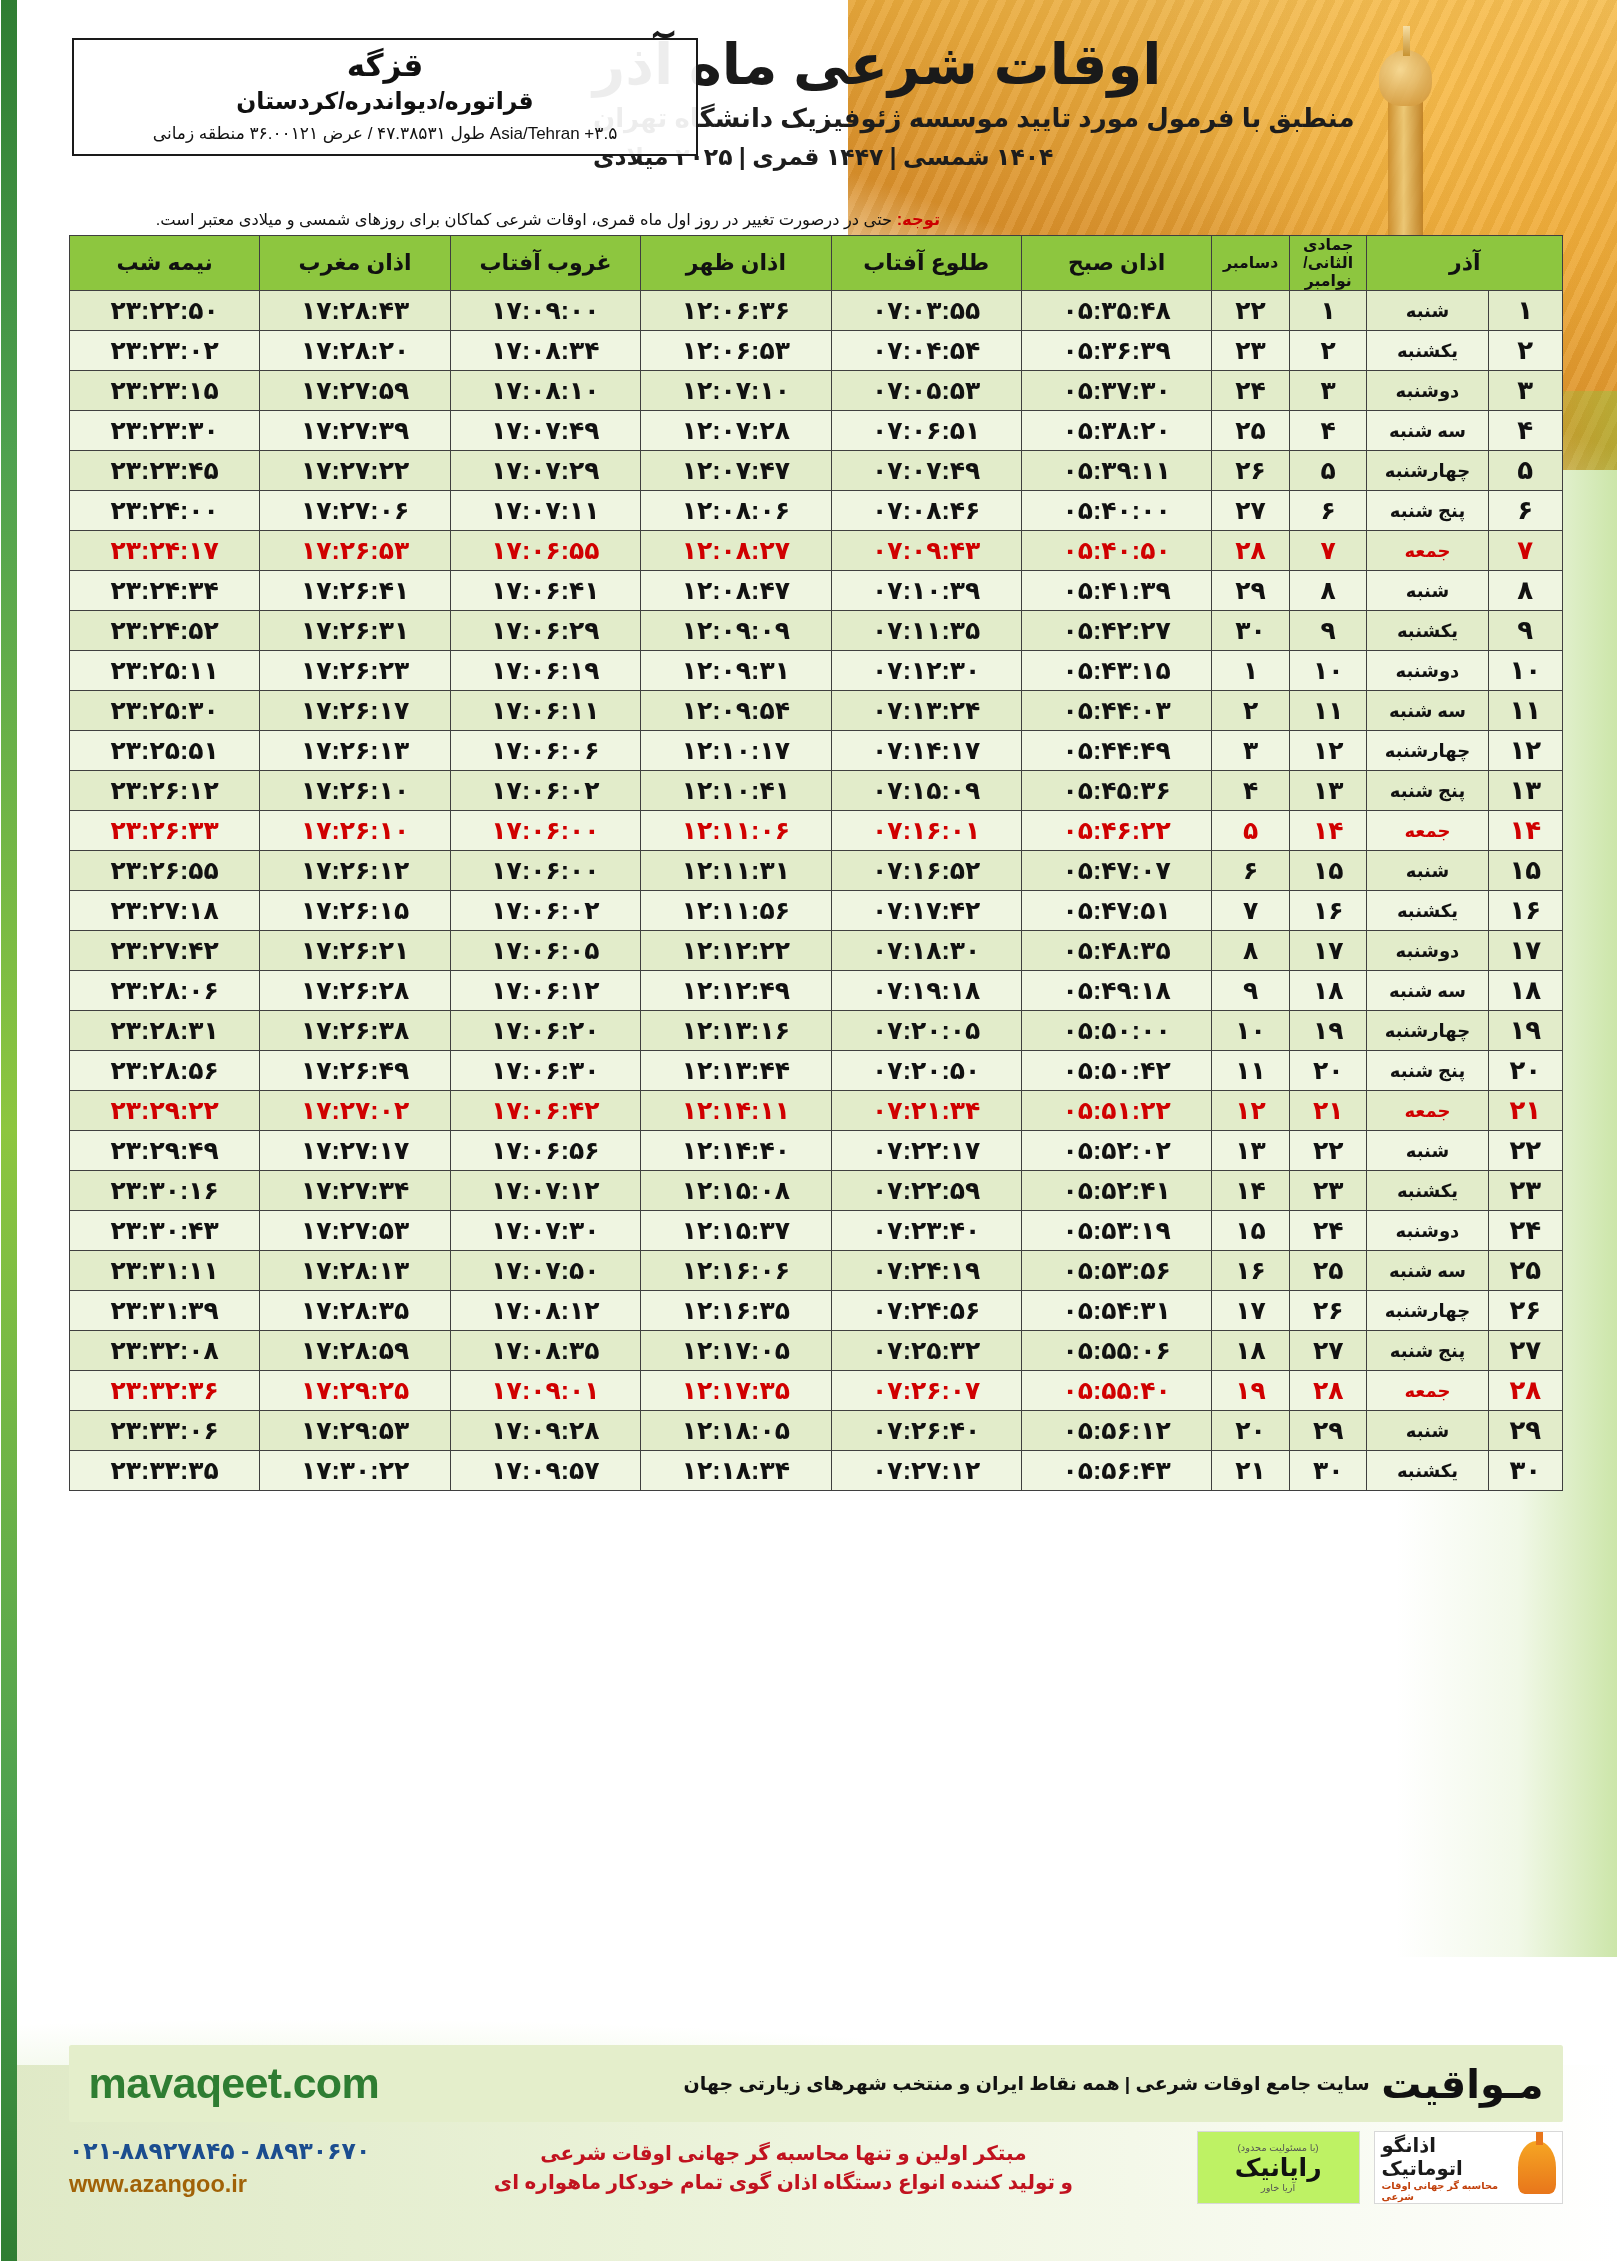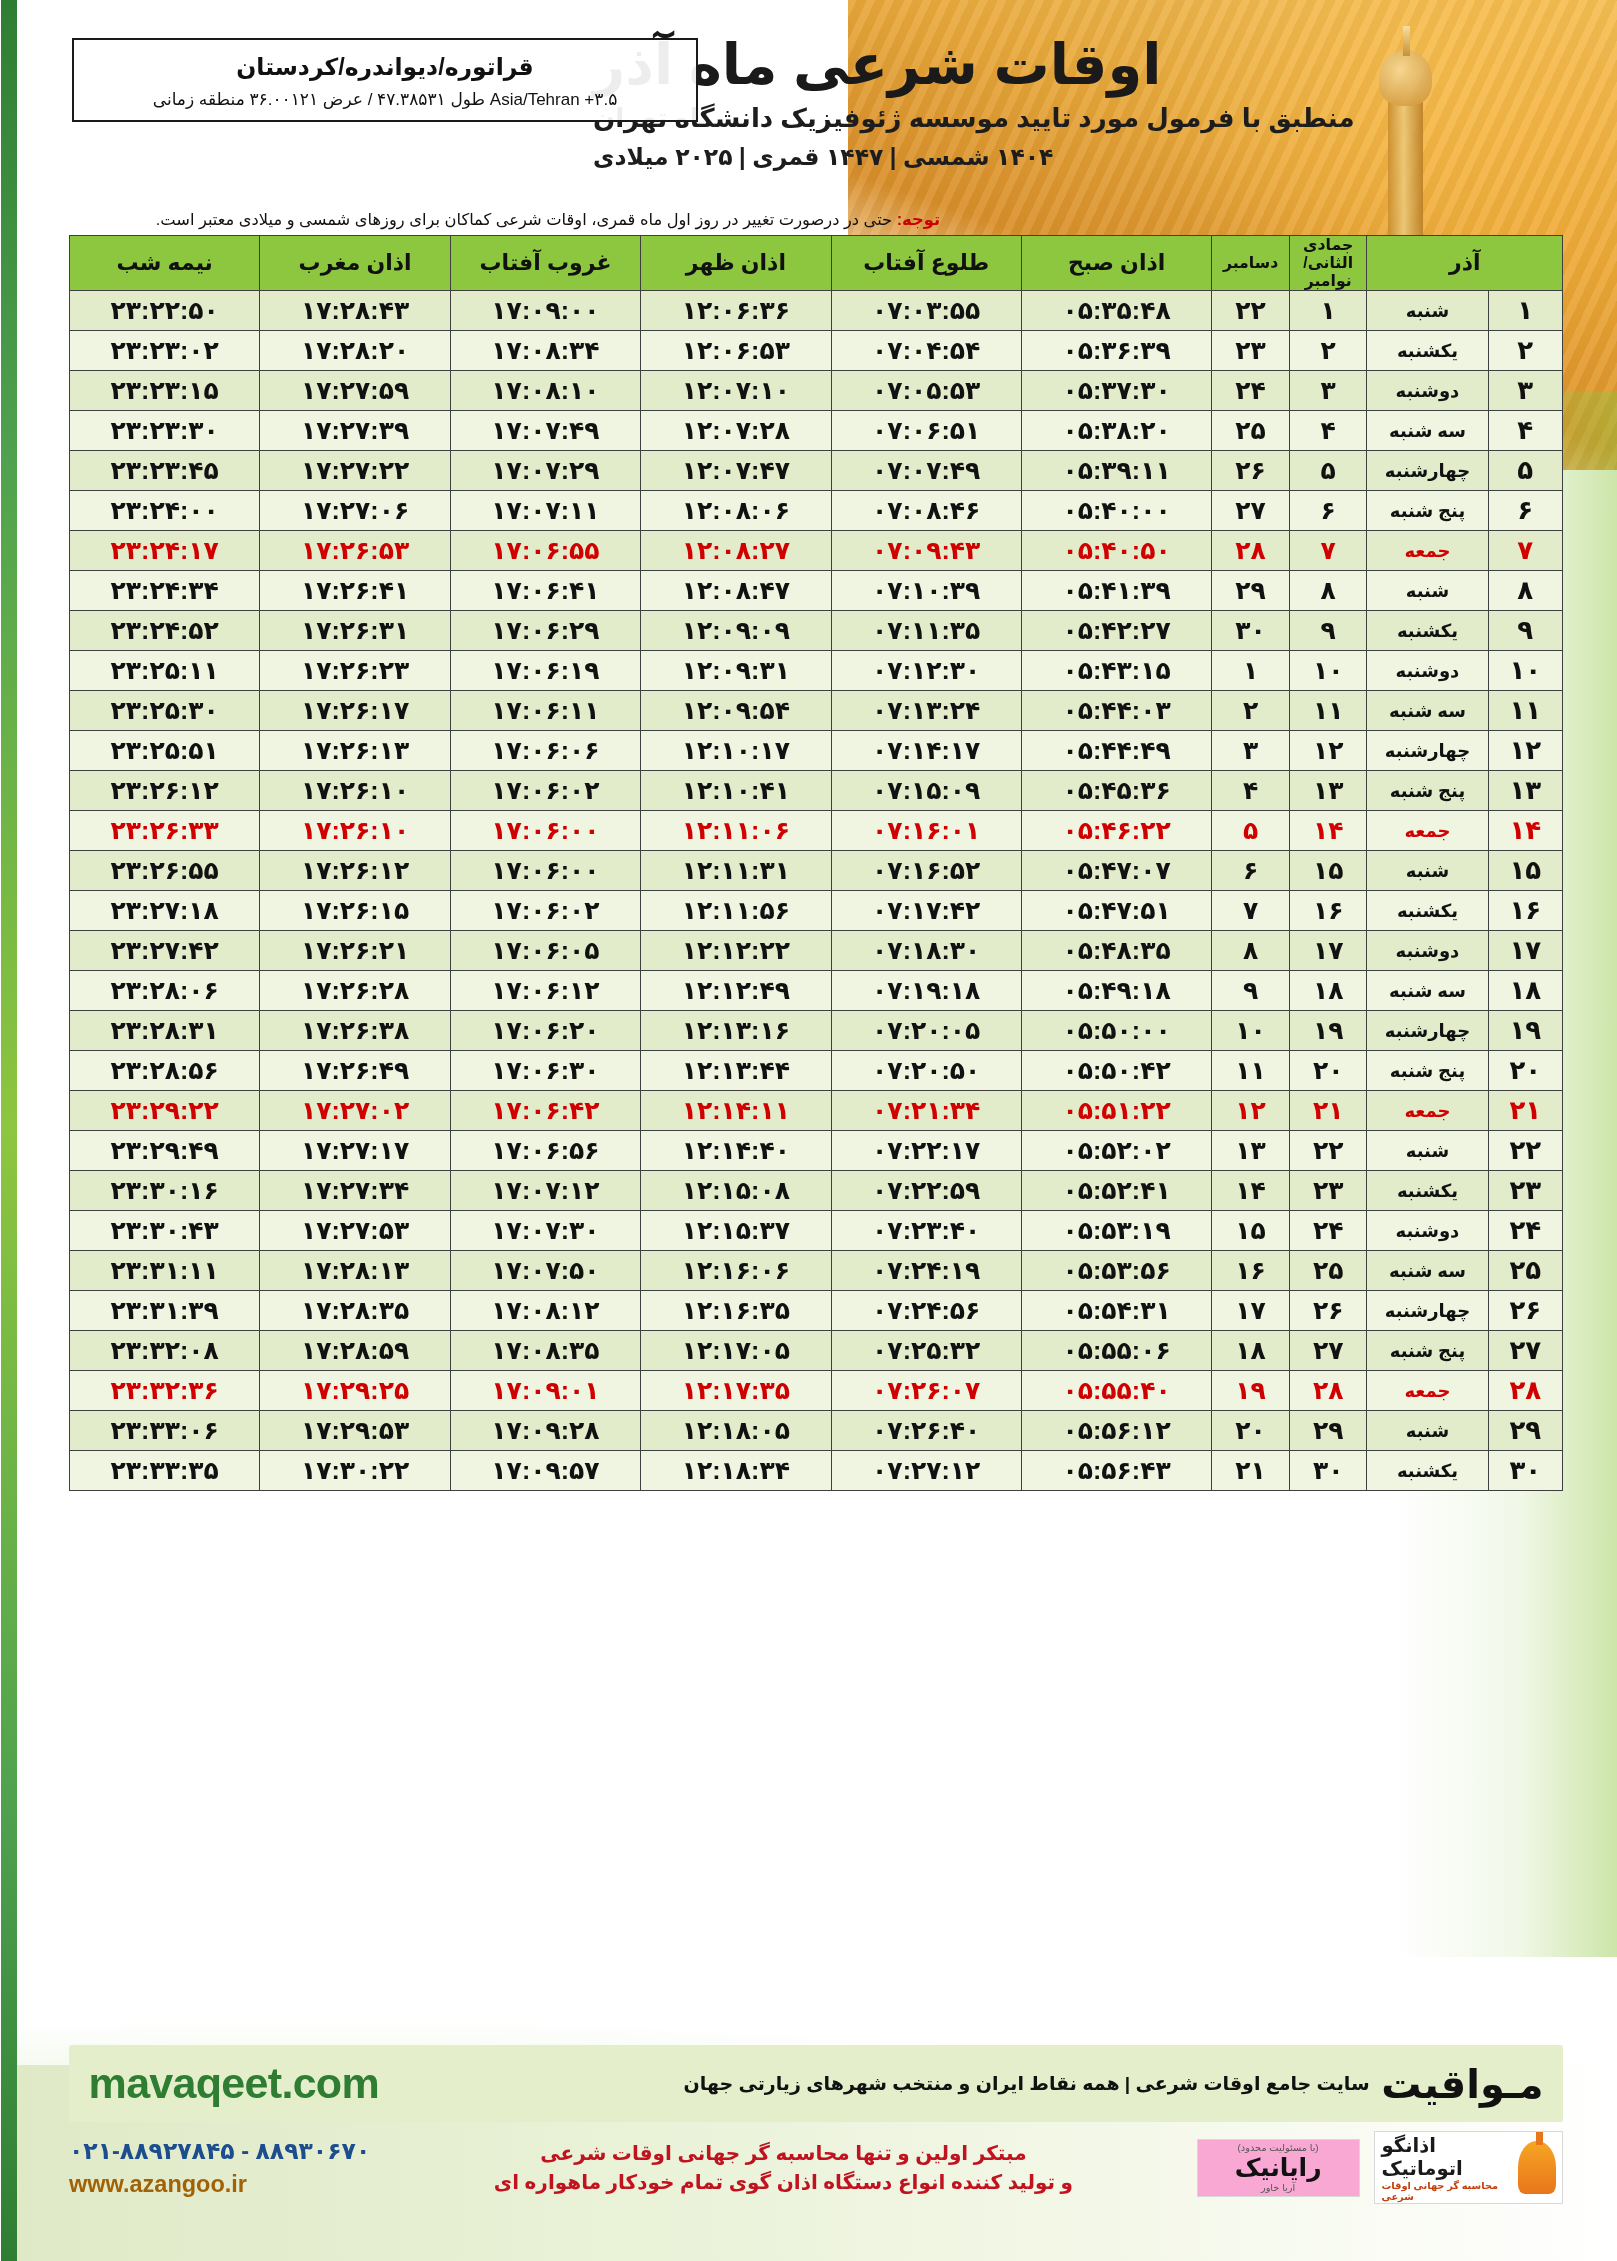--- a/index.html
+++ b/index.html
@@ -243,22 +243,22 @@
   }
   .logo-azan .mark:after {
     content: "";
     position: absolute; left: 18px; top: -9px;
     width: 6.5px; height: 13px; background: #e8761b;
   }
   .logo-azan .txt { text-align: left; }
   .logo-azan .txt .t1 { font-size: 19.6px; font-weight: bold; color: #1a1a1a; }
   .logo-azan .txt .t2 { font-size: 9.8px; color: #c2410c; font-weight: bold; }
   .logo-rayanik {
-    width: 163px; height: 58px;
-    background: #f9a8d4;
+    width: 163px; height: 73px;
+    background: #bef264;
     border: 1.3px solid #d8d8d8;
     display: flex; align-items: center; justify-content: center; gap: 6.5px;
   }
   .logo-rayanik .rtxt { text-align: center; }
   .logo-rayanik .r1 { font-size: 25px; font-weight: bold; color: #111; }
   .logo-rayanik .r2 { font-size: 9.8px; color: #555; }
   .footer-desc {
     flex: 1;
     text-align: center;
     font-size: 20px;
@@ -293,20 +293,21 @@
 
 <div class="page">
 
   <div class="header">
     <div class="title-main">اوقات شرعی ماه آذر</div>
     <div class="title-sub">منطبق با فرمول مورد تایید موسسه ژئوفیزیک دانشگاه تهران</div>
     <div class="title-dates">۱۴۰۴ شمسی | ۱۴۴۷ قمری | ۲۰۲۵ میلادی</div>
   </div>
 
   <div class="city-box">
+    <div class="city-name">قزگه</div>
     <div class="city-path">قراتوره/دیواندره/کردستان</div>
     <div class="city-coords">طول ۴۷.۳۸۵۳۱ / عرض ۳۶.۰۰۱۲۱ منطقه زمانی Asia/Tehran +۳.۵</div>
   </div>
 
   <div class="note">
     <span class="note-label">توجه:</span>
     <span>حتی در درصورت تغییر در روز اول ماه قمری، اوقات شرعی کماکان برای روزهای شمسی و میلادی معتبر است.</span>
   </div>
 
   <div class="table-wrap">

